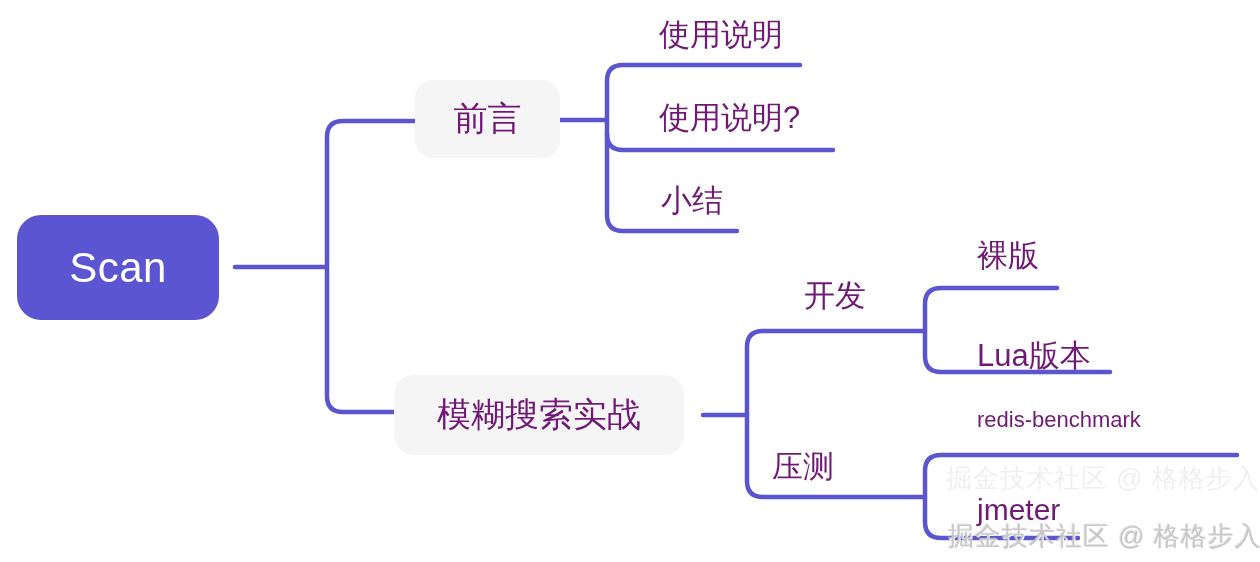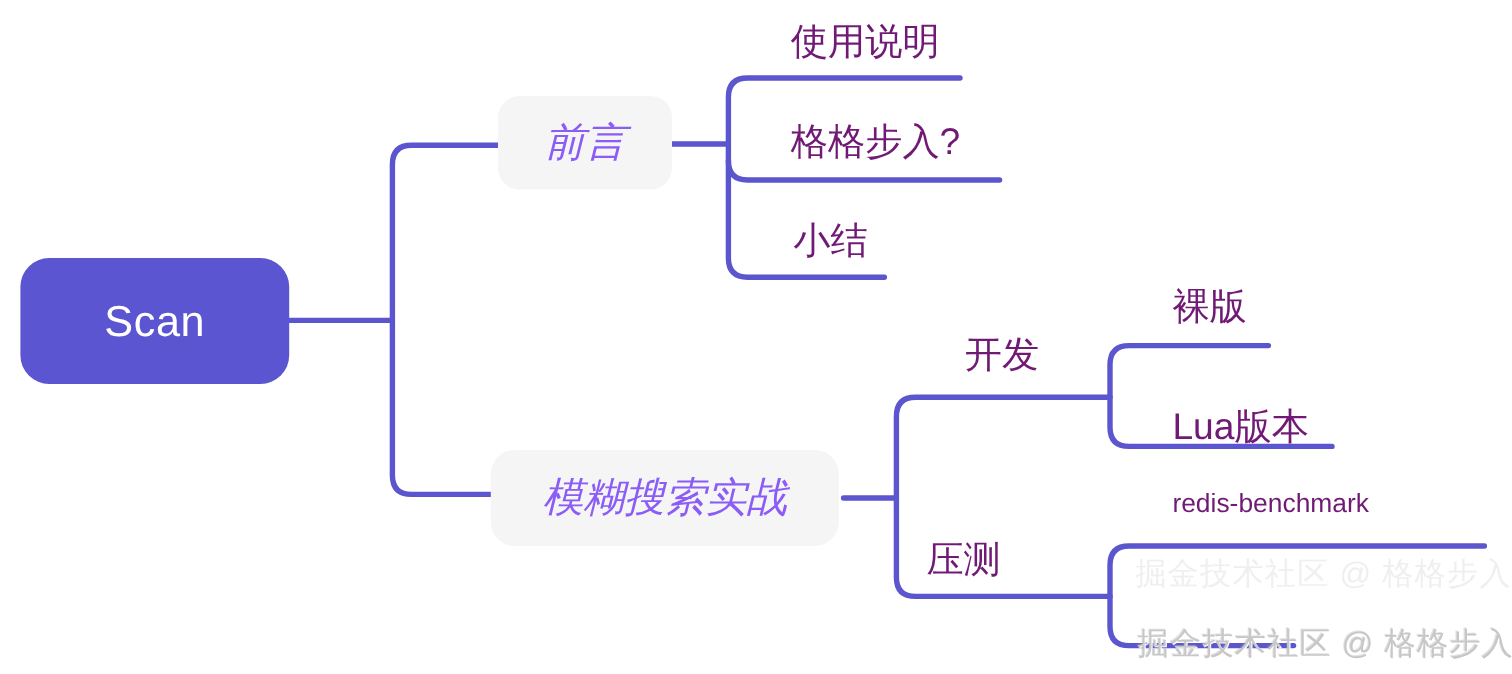--- a/index.html
+++ b/index.html
@@ -24,43 +24,42 @@
     position: absolute;
     display: flex;
     align-items: center;
     justify-content: center;
     color: #24262a;
     white-space: nowrap;
   }
 
   .node-root {
     left: 17px; top: 215px;
-    width: 224px; height: 105px;
+    width: 202px; height: 105px;
     background: #5b55d1;
     border-radius: 24px;
     color: #ffffff;
-    font-size: 36px;
+    font-size: 42px;
     letter-spacing: 0.5px;
   }
 
   .node-branch {
     background: #f5f5f6;
     border-radius: 18px;
     font-size: 34px;
-    color: #8b5cf6;
-    font-style: italic;
+    color: #701a75;
   }
 
   .node-qianyan {
     left: 415px; top: 80px;
     width: 145px; height: 78px;
   }
 
   .node-mohu {
-    left: 409px; top: 375px;
+    left: 394px; top: 375px;
     width: 290px; height: 80px;
     border-radius: 20px;
   }
 
   .leaf-label {
     position: absolute;
     font-size: 31px;
     color: #701a75;
     white-space: nowrap;
     line-height: 1.15;
@@ -123,26 +122,27 @@
     </g>
   </svg>
 
   <div class="node node-root">Scan</div>
 
   <div class="node node-branch node-qianyan">前言</div>
 
   <div class="node node-branch node-mohu">模糊搜索实战</div>
 
   <div class="leaf-label lbl-shiyong">使用说明</div>
-  <div class="leaf-label lbl-keng">格格步入?</div>
+  <div class="leaf-label lbl-keng">使用说明?</div>
   <div class="leaf-label lbl-xiaojie">小结</div>
 
   <div class="leaf-label lbl-kaifa">开发</div>
   <div class="leaf-label lbl-luoban">裸版</div>
   <div class="leaf-label lbl-lua">Lua版本</div>
 
   <div class="leaf-label lbl-yace">压测</div>
   <div class="leaf-label lbl-redis">redis-benchmark</div>
+  <div class="leaf-label lbl-jmeter">jmeter</div>
 
   <div class="watermark watermark-faint">掘金技术社区 @ 格格步入</div>
   <div class="watermark watermark-main">掘金技术社区 @ 格格步入</div>
 
 </div>
 
 </body></html>

